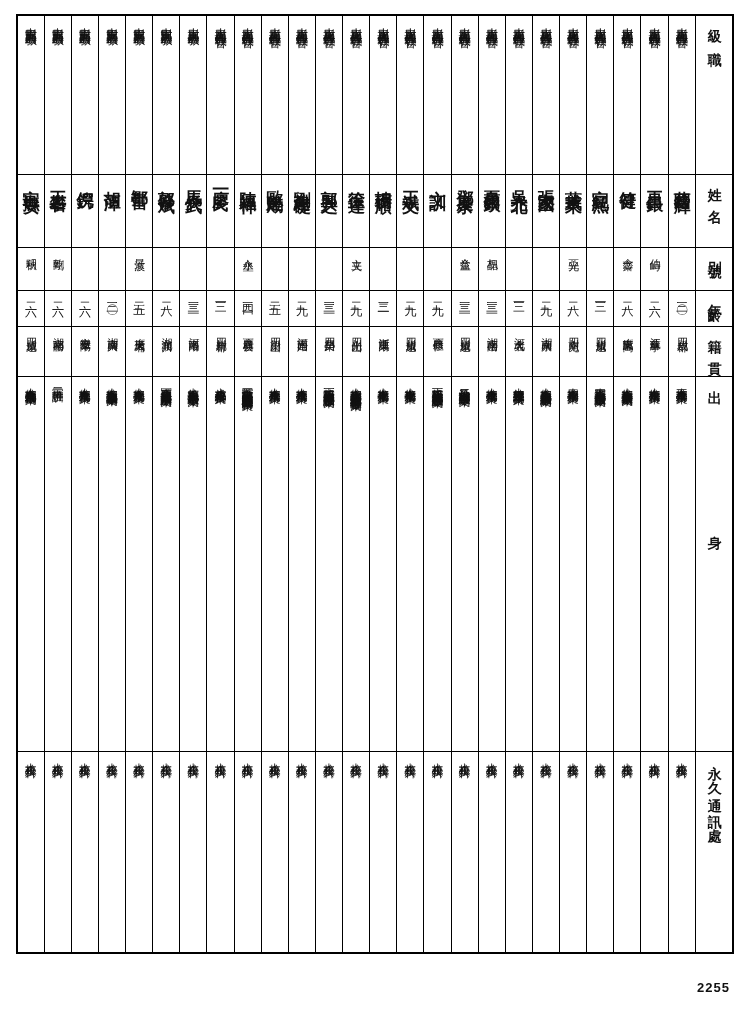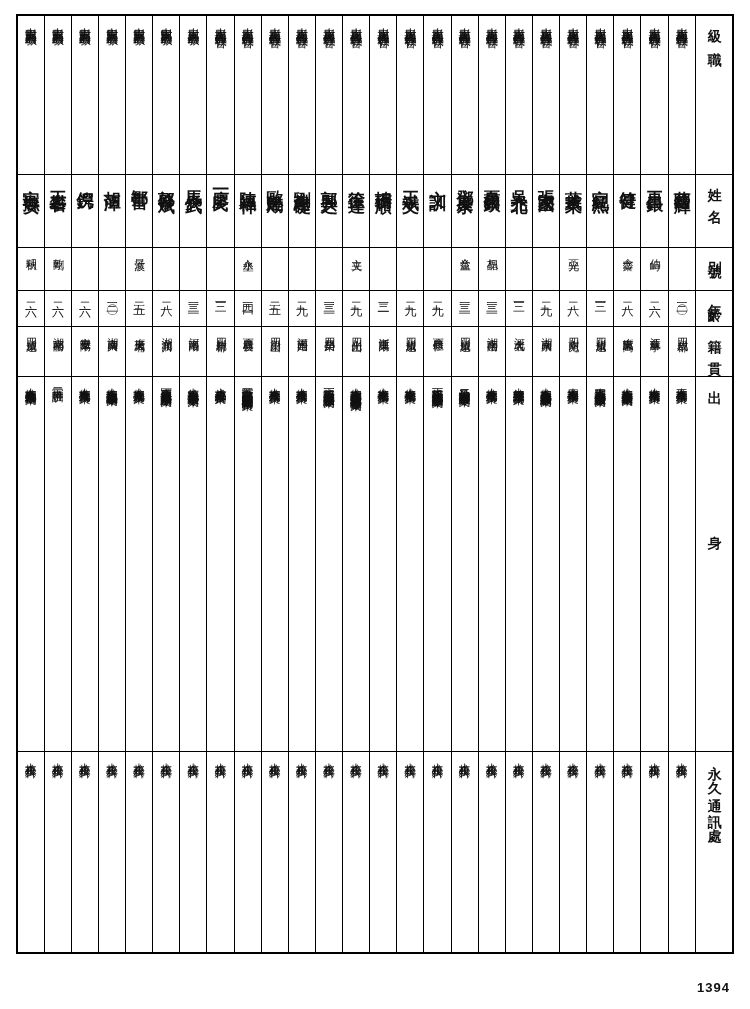--- a/index.html
+++ b/index.html
@@ -619,14 +619,14 @@
           <td class="ad">
             <span class="v">本校步兵科</span>
           </td>
           <td class="hdr hdr-addr">
             <span class="v">永久通訊處</span>
           </td>
         </tr>
     </tbody>
   </table>
 
-  <div class="pageno">1394</div>
+  <div class="pageno">2255</div>
 </div>
 
 </body></html>

